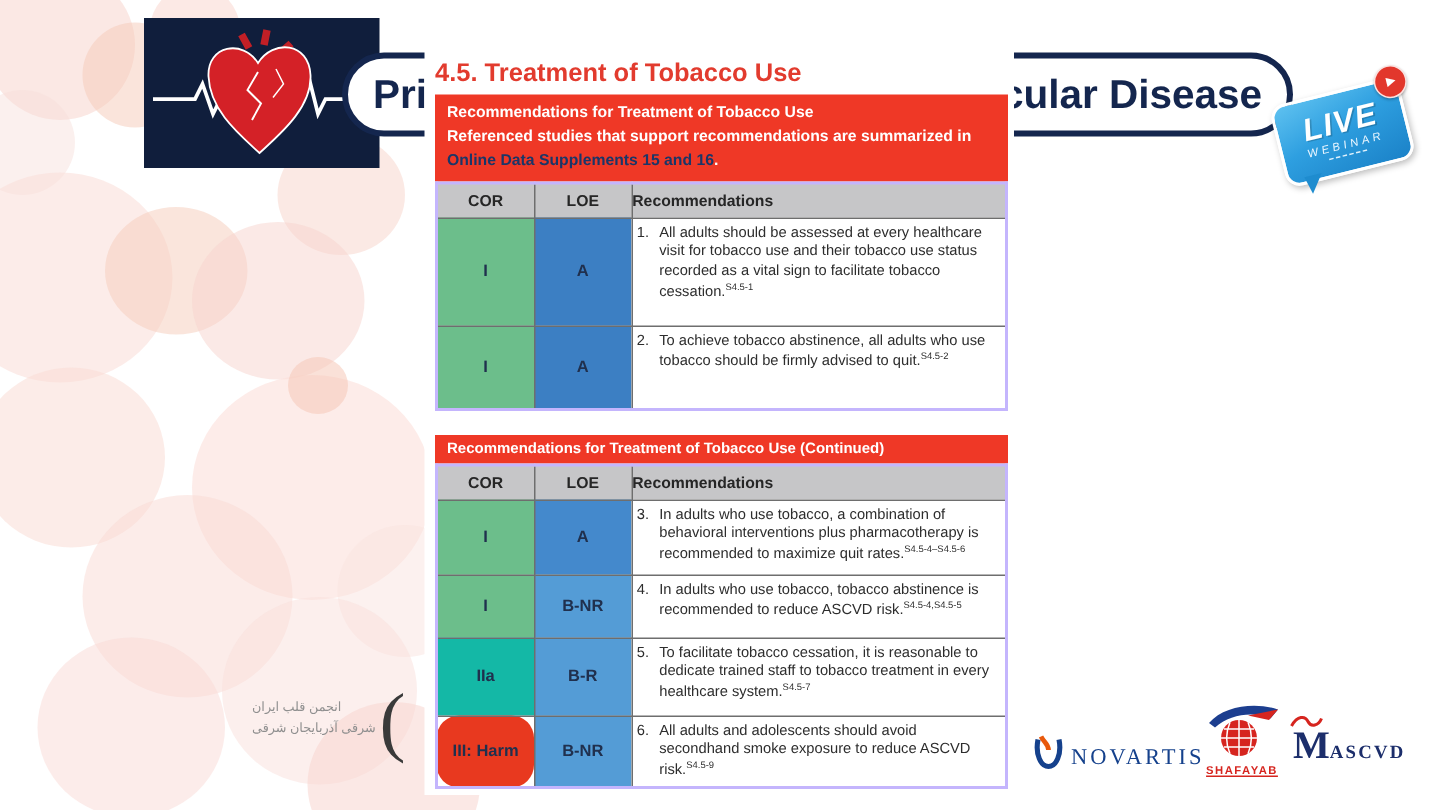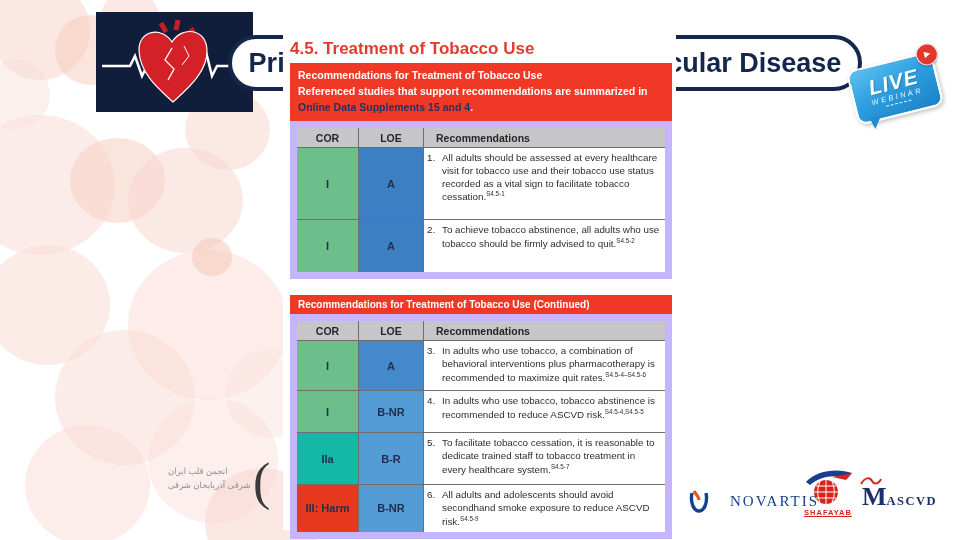--- a/index.html
+++ b/index.html
@@ -60,41 +60,41 @@
   .section-heading{font-size:17px;font-weight:bold;color:#e23b2e;height:24px;margin-left:2px;}
   .gtable{margin-left:2px;width:382px;}
   .tbanner{background:#ef3826;color:#ffffff;font-weight:bold;font-size:10.5px;
     line-height:1.5;padding:5px 8px 6px 8px;box-sizing:border-box;}
   .tbanner .link{color:#1a3668;}
   .tbanner2{background:#ef3826;color:#ffffff;font-weight:bold;font-size:10px;
     padding:4px 8px;box-sizing:border-box;}
   table{border-collapse:collapse;width:382px;table-layout:fixed;}
   col.ccor{width:65px;}col.cloe{width:65px;}
   th,td{border:1px solid #6e6e6e;box-sizing:border-box;}
-  table{border:7px solid #c4b5fd;}
+  table{border:2px solid #c4b5fd;}
   th{background:#c6c6c8;color:#262626;font-size:10.5px;font-weight:bold;height:23px;}
-  th.left{text-align:left;padding-left:12px;}
+  th.left{text-align:left;padding-left:0;}
   td.cell{font-weight:bold;font-size:11px;color:#20304e;text-align:center;vertical-align:middle;}
   td.reccell{background:#ffffff;vertical-align:top;padding:4px 5px 3px 3px;}
   .rec{display:flex;font-size:9.8px;color:#2d2d2d;line-height:1.3;}
   .rec .num{width:15px;flex:0 0 15px;}
   .rec sup{font-size:6.3px;}
   .t1 .r0{height:72px;}  .t1 .r1{height:56px;}
   .t2 .r0{height:50px;}  .t2 .r1{height:42px;}  .t2 .r2{height:52px;}  .t2 .r3{height:40px;}
   .gap{height:16px;}
 
   
   .assoc{left:168px;top:465px;width:92px;z-index:3;text-align:left;direction:rtl;
     color:#8f8f8f;font-size:8.5px;font-weight:normal;line-height:1.6;}
   .assoc-paren{left:253px;top:452px;z-index:3;font-size:52px;font-weight:300;color:#3a3a3a;
     font-family:"Liberation Serif",serif;}
 
   
   .sponsors{z-index:5;}
-  .novartis{left:688px;top:488px;display:flex;align-items:center;gap:20px;}
+  .novartis{left:688px;top:488px;display:flex;align-items:flex-end;gap:4px;}
   .novartis .word{font-family:"Liberation Serif",serif;font-size:15px;letter-spacing:2px;
     color:#15418c;font-weight:500;}
   .shafayab{left:799px;top:468px;width:58px;text-align:center;}
   .shafayab .word{color:#d6251f;font-size:7.5px;font-weight:bold;letter-spacing:1px;margin-top:-2px;text-decoration:underline;}
   .modava{left:862px;top:482px;display:flex;align-items:baseline;color:#1c2e6b;}
   .modava .m{font-family:"Liberation Serif",serif;font-size:26px;font-weight:bold;position:relative;}
   .modava .m svg{position:absolute;left:-2px;top:-7px;}
   .modava .rest{font-family:"Liberation Serif",serif;font-size:12.5px;letter-spacing:1.5px;
     font-weight:bold;}
 </style>
@@ -134,21 +134,21 @@
 <div class="abs title-banner">
   <span>Primary Prevention of Cardiovascular Disease</span>
 </div>
 
 <div class="abs panel">
   <div class="section-heading">4.5. Treatment of Tobacco Use</div>
 
   <div class="gtable t1">
     <div class="tbanner">
       <div>Recommendations for Treatment of Tobacco Use</div>
-      <div><span>Referenced studies that support recommendations are summarized in </span><span class="link">Online Data Supplements 15 and 4</span><span>.</span></div>
+      <div><span>Referenced studies that support recommendations are summarized in </span><span class="link">Online Data Supplements 15 and 16</span><span>.</span></div>
     </div>
     <table>
       <colgroup>
           <col class="ccor">
           <col class="cloe">
           <col>
         </colgroup>
       <thead>
         <tr>
           <th>COR</th>
@@ -223,21 +223,21 @@
           <td class="cell" style="background: #14b8a6;">IIa</td>
           <td class="cell" style="background: rgb(84, 156, 214);">B-R</td>
           <td class="reccell">
             <div class="rec">
                 <span class="num">5.</span>
                 <span class="txt"><span>To facilitate tobacco cessation, it is reasonable to dedicate trained staff to tobacco treatment in every healthcare system.</span><sup>S4.5-7</sup></span>
               </div>
           </td>
         </tr>
         <tr class="r3">
-          <td class="cell" style="background: rgb(232, 57, 31);">III: Harm</td>
+          <td class="cell" style="background: rgb(232, 57, 31); border-radius: 15px;">III: Harm</td>
           <td class="cell" style="background: rgb(84, 156, 214);">B-NR</td>
           <td class="reccell">
             <div class="rec">
                 <span class="num">6.</span>
                 <span class="txt"><span>All adults and adolescents should avoid secondhand smoke exposure to reduce ASCVD risk.</span><sup>S4.5-9</sup></span>
               </div>
           </td>
         </tr>
       </tbody>
     </table>

